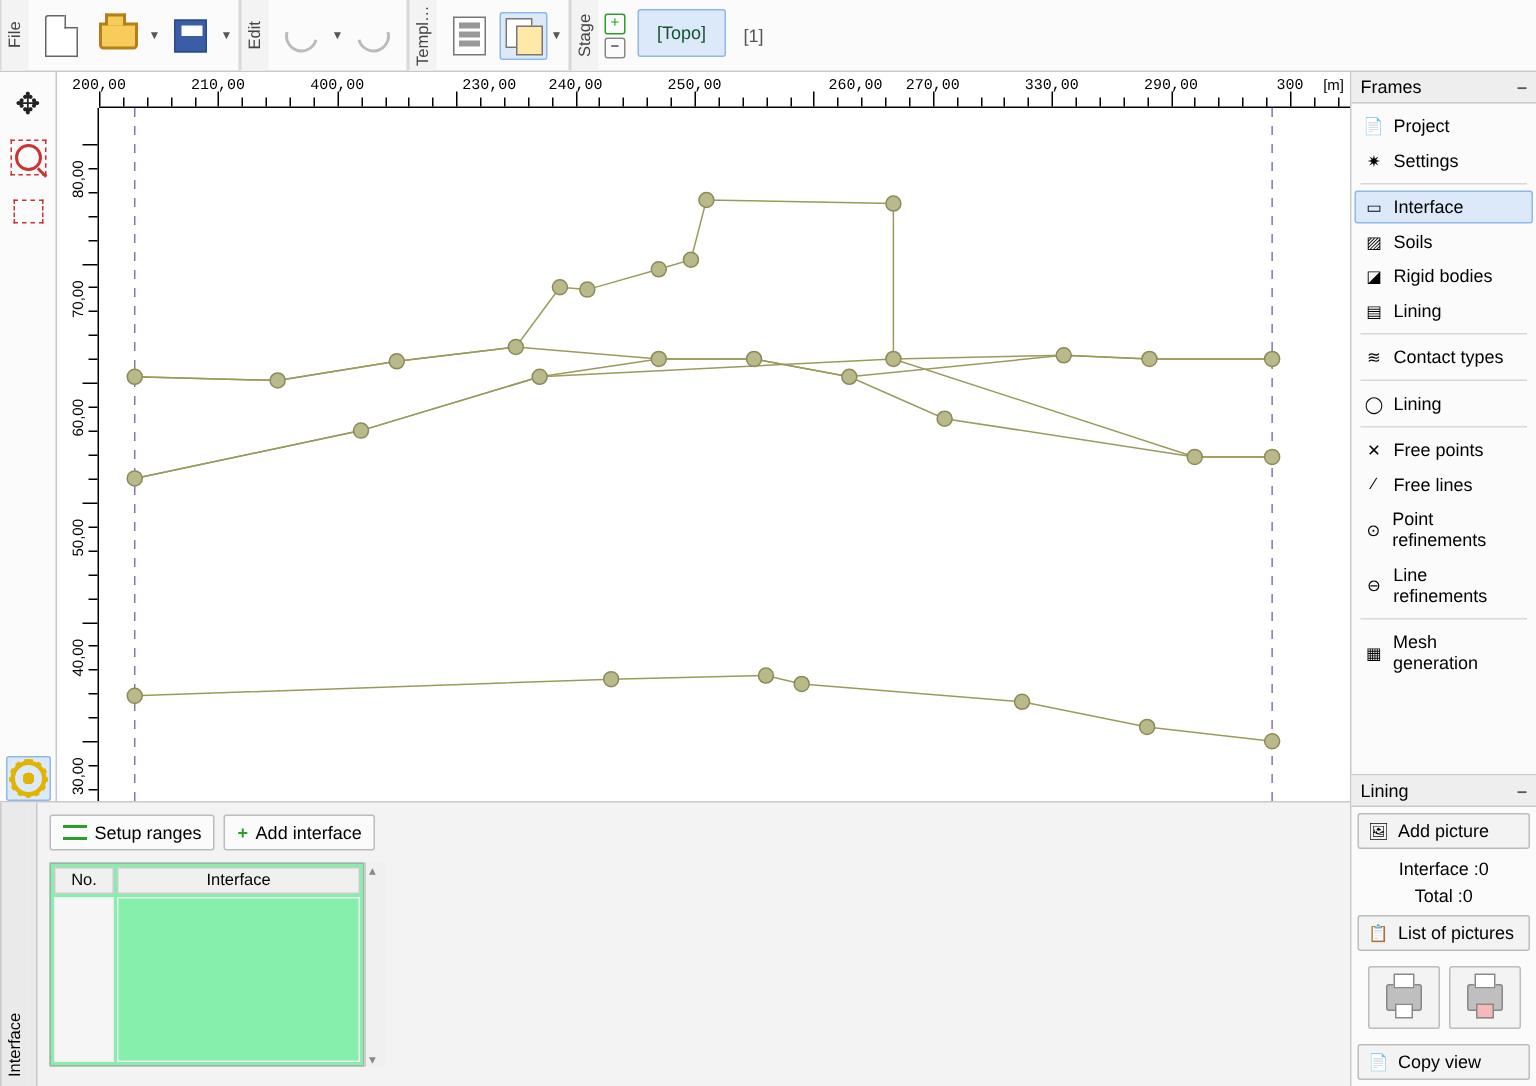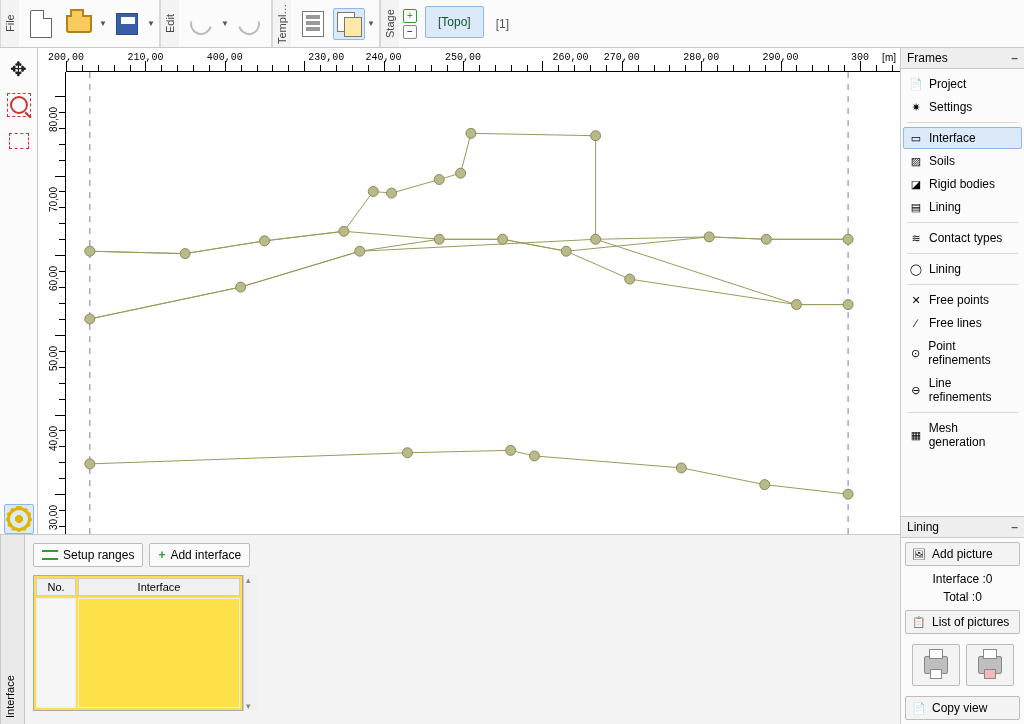--- a/index.html
+++ b/index.html
@@ -81,21 +81,21 @@
   .ico-print.red::after{background:#f6b8b8;}
 
   
   .bottom{position:absolute;left:0;right:124px;bottom:0;height:190px;border-top:1px solid #c9c9c9;background:#f3f3f3;display:flex;}
   .bottom-vlabel{writing-mode:vertical-rl;transform:rotate(180deg);font-size:11px;padding:6px 3px;background:#eaeaea;border-right:1px solid #c9c9c9;display:flex;align-items:center;}
   .bottom-body{flex:1;padding:8px;}
   .bb-bar{display:flex;gap:6px;margin-bottom:8px;}
   .bb-btn{padding:4px 8px;border:1px solid #bcbcbc;background:#fbfbfb;border-radius:2px;display:flex;align-items:center;gap:5px;}
   .plus-ico{color:#2a9d2a;font-weight:bold;}
   .range-ico{width:16px;height:10px;border-top:2px solid #2a9d2a;border-bottom:2px solid #2a9d2a;position:relative;}
-  .table{width:210px;border:1px solid #aaa;background:#fde047;}
+  .table{width:210px;border:1px solid #aaa;background:#86efac;}
   .table th{background:#f0f0f0;border:1px solid #ccc;font-weight:normal;padding:2px 4px;font-size:11px;}
   .table td{height:110px;border:1px solid #eee;}
   .scrolly{width:14px;background:#f0f0f0;border-left:1px solid #ccc;position:relative;}
   .scrolly::before{content:"▴";position:absolute;top:0;left:2px;font-size:9px;color:#888;}
   .scrolly::after{content:"▾";position:absolute;bottom:0;left:2px;font-size:9px;color:#888;}
   .tblwrap{display:flex;}
 </style>
 </head>
 <body>
 
@@ -208,21 +208,21 @@
       <div class="rt-tick" style="left: 571.68px;"></div>
       <div class="rt-tick" style="left: 587.56px;"></div>
       <div class="rt-tick" style="left: 603.44px;"></div>
       <div class="rt-tick" style="left: 619.32px;"></div>
       <div class="rt-lab" style="left: 555.8px;">270,00</div>
       <div class="rt-tick rt-major" style="left: 635.2px;"></div>
       <div class="rt-tick" style="left: 651.08px;"></div>
       <div class="rt-tick" style="left: 666.96px;"></div>
       <div class="rt-tick" style="left: 682.84px;"></div>
       <div class="rt-tick" style="left: 698.72px;"></div>
-      <div class="rt-lab" style="left: 635.2px;">280,00</div>
+      <div class="rt-lab" style="left: 635.2px;">330,00</div>
       <div class="rt-tick rt-major" style="left: 714.6px;"></div>
       <div class="rt-tick" style="left: 730.48px;"></div>
       <div class="rt-tick" style="left: 746.36px;"></div>
       <div class="rt-tick" style="left: 762.24px;"></div>
       <div class="rt-tick" style="left: 778.12px;"></div>
       <div class="rt-lab" style="left: 714.6px;">290,00</div>
       <div class="rt-tick rt-major" style="left: 794px;"></div>
       <div class="rt-tick" style="left: 809.88px;"></div>
       <div class="rt-tick" style="left: 825.76px;"></div>
       <div class="rt-lab" style="left: 794px;">300</div>

